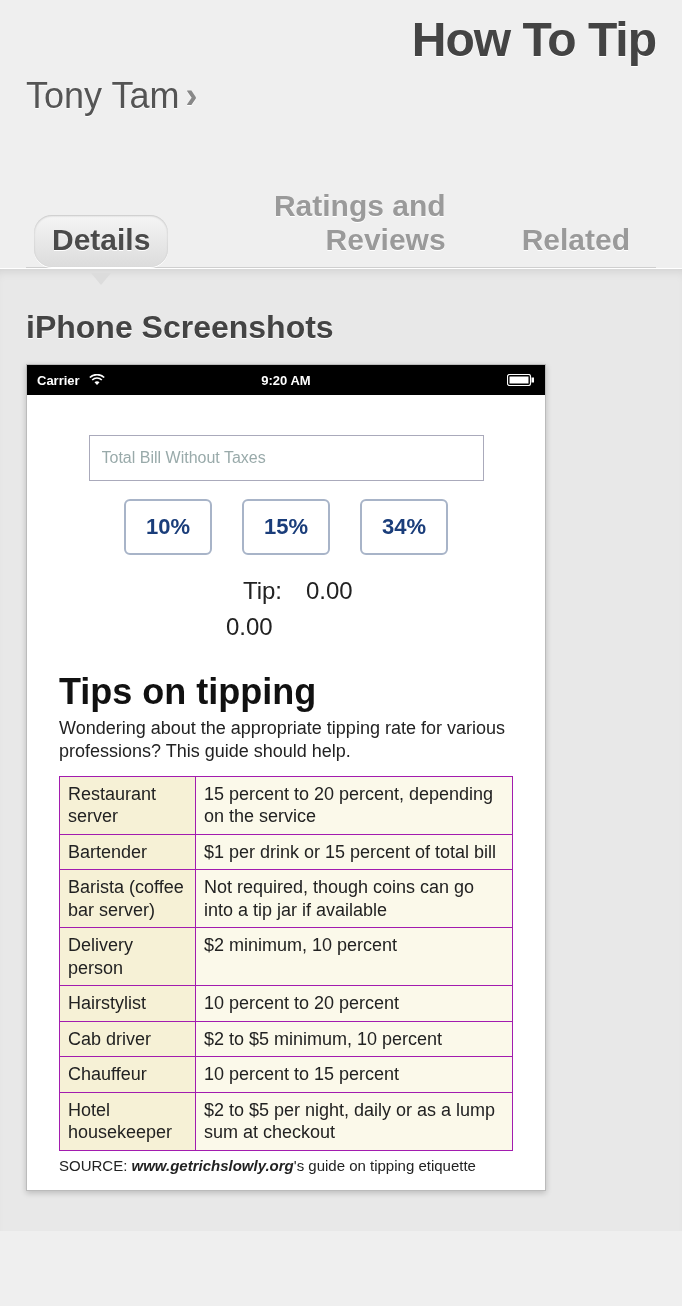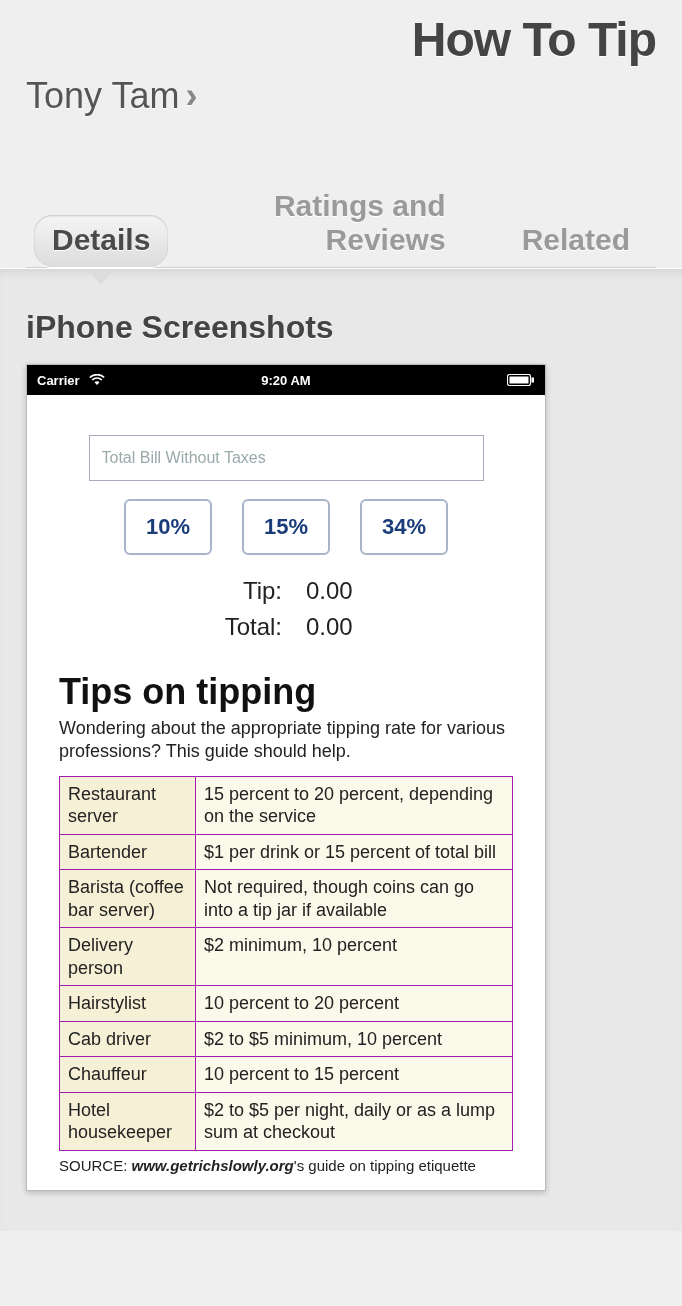--- a/index.html
+++ b/index.html
@@ -237,21 +237,20 @@
         <div class="pct-btn">15%</div>
         <div class="pct-btn">34%</div>
       </div>
 
       <div class="calc-wrap">
         <div class="calc-row">
           <div class="calc-label">Tip:</div>
           <div class="calc-val">0.00</div>
         </div>
         <div class="calc-row">
-          <div class="calc-label">Total:</div>
           <div class="calc-val">0.00</div>
         </div>
       </div>
 
       <div class="tips-heading">Tips on tipping</div>
       <div class="tips-sub">Wondering about the appropriate tipping rate for various professions? This guide should help.</div>
 
       <table class="tip-table">
         <tbody>
           <tr>

